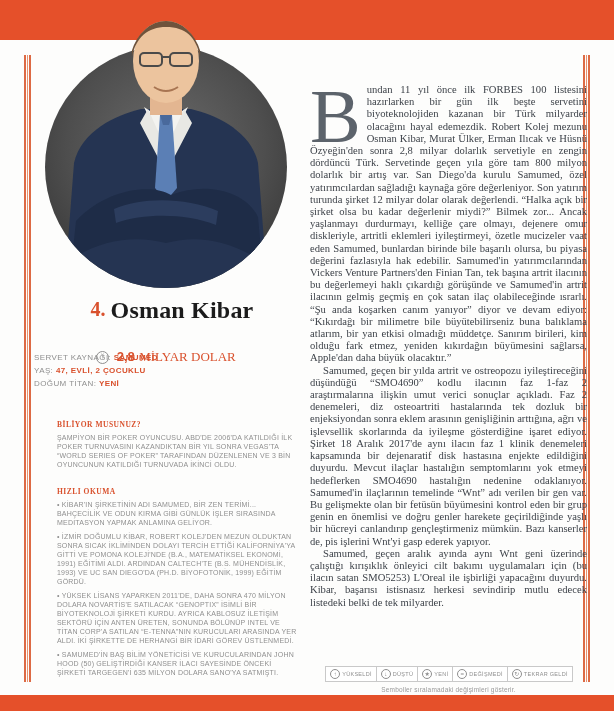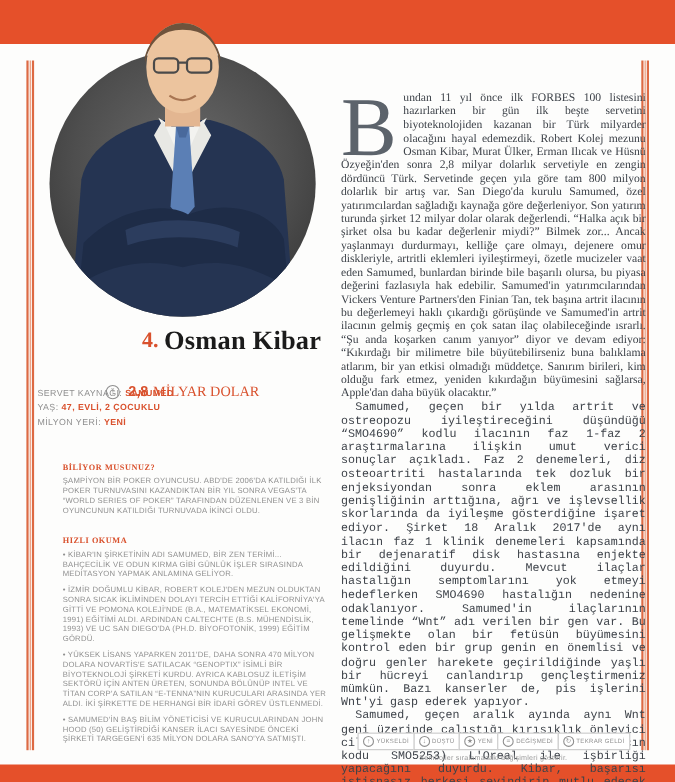--- a/index.html
+++ b/index.html
@@ -11,21 +11,21 @@
   .vrule{position:absolute;top:55px;height:627px;width:7px;display:flex;justify-content:space-between;}
   .vrule.left{left:24px;}
   .vrule.right{left:583px;}
   .vrule i{display:block;width:2px;height:100%;background:#dd6a44;}
   .vrule i.mid{width:1px;background:#e8916f;}
 
   
   .photo{position:absolute;left:36px;top:3px;width:260px;height:288px;}
 
   
-  .namerow{position:absolute;left:28px;top:297px;width:264px;text-align:right;}
+  .namerow{position:absolute;left:40px;top:297px;width:264px;text-align:center;}
   .rank{font-family:"Liberation Serif",serif;font-weight:bold;color:#d9512d;font-size:20px;
         vertical-align:2px;margin-right:5px;}
   .pname{font-family:"Liberation Serif",serif;font-weight:bold;color:#1b1b1b;font-size:24px;
          letter-spacing:.2px;}
 
   .networth{position:absolute;left:34px;top:347px;width:264px;text-align:center;color:#d9512d;}
   .nw-icon{display:inline-block;width:11px;height:11px;border:1px solid #8f8f8f;border-radius:50%;
            color:#8f8f8f;font-size:8px;line-height:11px;text-align:center;vertical-align:1px;margin-right:3px;}
   .nw-val{font-weight:bold;font-size:13px;}
   .nw-unit{font-family:"Liberation Serif",serif;font-size:13px;}
@@ -40,21 +40,21 @@
   .infobox.dyk{top:420px;}
   .infobox.qr{top:487px;}
   .info-title{color:#d9512d;font-weight:bold;font-size:7.5px;letter-spacing:.5px;
               font-family:"Liberation Serif",serif;margin:0 0 4px 0;}
   .info-text{color:#8f8f8f;font-size:7px;line-height:9px;letter-spacing:.2px;margin:0 0 5px 0;}
 
   
   .article{position:absolute;left:310px;top:84px;width:277px;color:#3d4249;
            font-family:"Liberation Serif",serif;font-size:10.6px;line-height:12.2px;text-align:justify;}
   .article p{margin:0;}
-  .article p.indent{text-indent:13px;font-family:Liberation Mono, monospace;}
+  .article p.indent{text-indent:13px;}
   .dropcap{float:left;font-size:76px;line-height:58px;color:#5c636b;margin:3px 6px 0 0;
            font-family:"Liberation Serif",serif;}
 
   
   .legend{position:absolute;left:310px;top:662px;width:277px;text-align:center;}
   .legend-row{display:inline-flex;}
   .legend-item{display:flex;align-items:center;border:1px solid #c9c9c9;background:#fff;
                padding:2px 4px;margin-right:-1px;}
   .li-icon{display:inline-block;width:8px;height:8px;border:1px solid #8f8f8f;border-radius:50%;
            color:#8f8f8f;font-size:6px;line-height:8px;text-align:center;margin-right:2px;}
@@ -135,42 +135,42 @@
   <div class="stats">
     <div class="stat-row">
       <span class="stat-label">SERVET KAYNAĞI:</span>
       <span class="stat-value">SAMUMED</span>
     </div>
     <div class="stat-row">
       <span class="stat-label">YAŞ:</span>
       <span class="stat-value">47, EVLİ, 2 ÇOCUKLU</span>
     </div>
     <div class="stat-row">
-      <span class="stat-label">MİLYON YERİ:</span>
+      <span class="stat-label">DOĞUM TİTAN:</span>
       <span class="stat-value">YENİ</span>
     </div>
   </div>
 
   <div class="infobox dyk">
     <p class="info-title">BİLİYOR MUSUNUZ?</p>
     <p class="info-text">ŞAMPİYON BİR POKER OYUNCUSU. ABD'DE 2006'DA KATILDIĞI İLK POKER TURNUVASINI KAZANDIKTAN BİR YIL SONRA VEGAS'TA “WORLD SERIES OF POKER” TARAFINDAN DÜZENLENEN VE 3 BİN OYUNCUNUN KATILDIĞI TURNUVADA İKİNCİ OLDU.</p>
   </div>
 
   <div class="infobox qr">
     <p class="info-title">HIZLI OKUMA</p>
     <p class="info-text">• KİBAR'IN ŞİRKETİNİN ADI SAMUMED, BİR ZEN TERİMİ... BAHÇECİLİK VE ODUN KIRMA GİBİ GÜNLÜK İŞLER SIRASINDA MEDİTASYON YAPMAK ANLAMINA GELİYOR.</p>
     <p class="info-text">• İZMİR DOĞUMLU KİBAR, ROBERT KOLEJ'DEN MEZUN OLDUKTAN SONRA SICAK İKLİMİNDEN DOLAYI TERCİH ETTİĞİ KALİFORNİYA'YA GİTTİ VE POMONA KOLEJİ'NDE (B.A., MATEMATİKSEL EKONOMİ, 1991) EĞİTİMİ ALDI. ARDINDAN CALTECH'TE (B.S. MÜHENDİSLİK, 1993) VE UC SAN DIEGO'DA (PH.D. BİYOFOTONİK, 1999) EĞİTİM GÖRDÜ.</p>
     <p class="info-text">• YÜKSEK LİSANS YAPARKEN 2011'DE, DAHA SONRA 470 MİLYON DOLARA NOVARTİS'E SATILACAK “GENOPTIX” İSİMLİ BİR BİYOTEKNOLOJİ ŞİRKETİ KURDU. AYRICA KABLOSUZ İLETİŞİM SEKTÖRÜ İÇİN ANTEN ÜRETEN, SONUNDA BÖLÜNÜP INTEL VE TİTAN CORP'A SATILAN “E-TENNA”NIN KURUCULARI ARASINDA YER ALDI. İKİ ŞİRKETTE DE HERHANGİ BİR İDARİ GÖREV ÜSTLENMEDİ.</p>
     <p class="info-text">• SAMUMED'İN BAŞ BİLİM YÖNETİCİSİ VE KURUCULARINDAN JOHN HOOD (50) GELİŞTİRDİĞİ KANSER İLACI SAYESİNDE ÖNCEKİ ŞİRKETİ TARGEGEN'İ 635 MİLYON DOLARA SANO'YA SATMIŞTI.</p>
   </div>
 
   <div class="article">
     <p><span class="dropcap">B</span><span>undan 11 yıl önce ilk FORBES 100 listesini hazırlarken bir gün ilk beşte servetini biyoteknolojiden kazanan bir Türk milyarder olacağını hayal edemezdik. Robert Kolej mezunu Osman Kibar, Murat Ülker, Erman Ilıcak ve Hüsnü Özyeğin'den sonra 2,8 milyar dolarlık servetiyle en zengin dördüncü Türk. Servetinde geçen yıla göre tam 800 milyon dolarlık bir artış var. San Diego'da kurulu Samumed, özel yatırımcılardan sağladığı kaynağa göre değerleniyor. Son yatırım turunda şirket 12 milyar dolar olarak değerlendi. “Halka açık bir şirket olsa bu kadar değerlenir miydi?” Bilmek zor... Ancak yaşlanmayı durdurmayı, kelliğe çare olmayı, dejenere omur diskleriyle, artritli eklemleri iyileştirmeyi, özetle mucizeler vaat eden Samumed, bunlardan birinde bile başarılı olursa, bu piyasa değerini fazlasıyla hak edebilir. Samumed'in yatırımcılarından Vickers Venture Partners'den Finian Tan, tek başına artrit ilacının bu değerlemeyi haklı çıkardığı görüşünde ve Samumed'in artrit ilacının gelmiş geçmiş en çok satan ilaç olabileceğinde ısrarlı. “Şu anda koşarken canım yanıyor” diyor ve devam ediyor: “Kıkırdağı bir milimetre bile büyütebilirseniz buna balıklama atlarım, bir yan etkisi olmadığı müddetçe. Sanırım birileri, kim olduğu fark etmez, yeniden kıkırdağın büyümesini sağlarsa, Apple'dan daha büyük olacaktır.”</span></p>
     <p class="indent">Samumed, geçen bir yılda artrit ve ostreopozu iyileştireceğini düşündüğü “SMO4690” kodlu ilacının faz 1-faz 2 araştırmalarına ilişkin umut verici sonuçlar açıkladı. Faz 2 denemeleri, diz osteoartriti hastalarında tek dozluk bir enjeksiyondan sonra eklem arasının genişliğinin arttığına, ağrı ve işlevsellik skorlarında da iyileşme gösterdiğine işaret ediyor. Şirket 18 Aralık 2017'de aynı ilacın faz 1 klinik denemeleri kapsamında bir dejenaratif disk hastasına enjekte edildiğini duyurdu. Mevcut ilaçlar hastalığın semptomlarını yok etmeyi hedeflerken SMO4690 hastalığın nedenine odaklanıyor. Samumed'in ilaçlarının temelinde “Wnt” adı verilen bir gen var. Bu gelişmekte olan bir fetüsün büyümesini kontrol eden bir grup genin en önemlisi ve doğru genler harekete geçirildiğinde yaşlı bir hücreyi canlandırıp gençleştirmeniz mümkün. Bazı kanserler de, pis işlerini Wnt'yi gasp ederek yapıyor.</p>
-    <p class="indent">Samumed, geçen aralık ayında aynı Wnt geni üzerinde çalıştığı kırışıklık önleyici cilt bakımı uygulamaları için (bu ilacın kodu SMO5253) L'Oreal ile işbirliği yapacağını duyurdu. Kibar, başarısı istisnasız herkesi sevindirip mutlu edecek listedeki belki de tek milyarder.</p>
+    <p class="indent">Samumed, geçen aralık ayında aynı Wnt geni üzerinde çalıştığı kırışıklık önleyici cilt bakımı uygulamaları için (bu ilacın satan SMO5253) L'Oreal ile işbirliği yapacağını duyurdu. Kibar, başarısı istisnasız herkesi sevindirip mutlu edecek listedeki belki de tek milyarder.</p>
   </div>
 
   <div class="legend">
     <div class="legend-row">
       <span class="legend-item">
         <span class="li-icon">↑</span>
         <span class="li-label">YÜKSELDİ</span>
       </span>
       <span class="legend-item">
         <span class="li-icon">↓</span>

